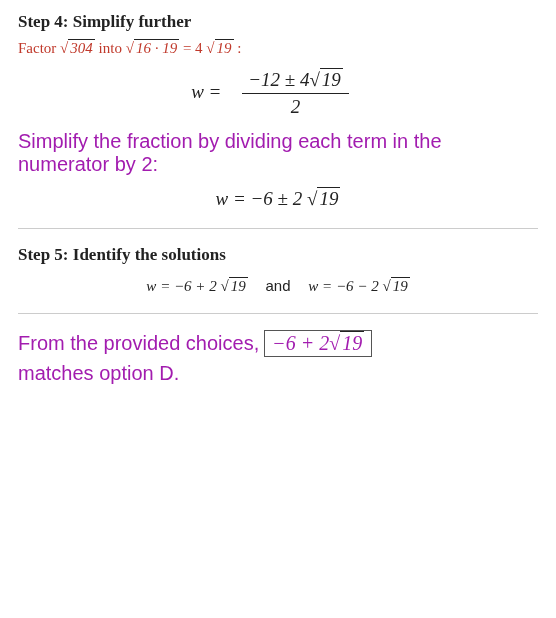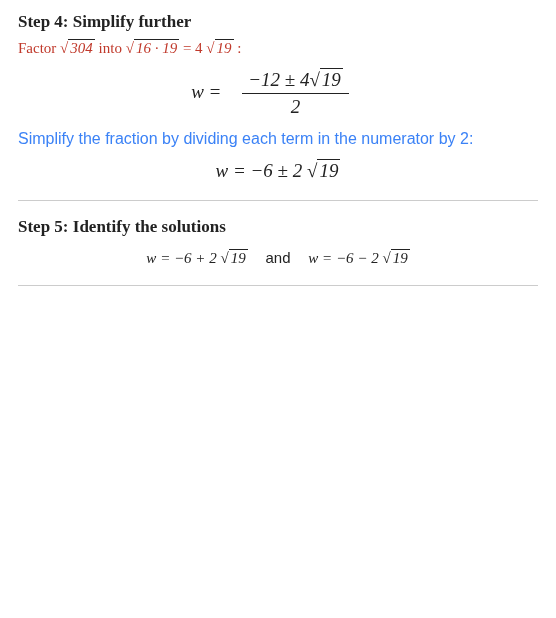--- a/index.html
+++ b/index.html
@@ -17,22 +17,22 @@
       font-weight: bold;
       margin-bottom: 8px;
     }
     .step-desc {
       font-size: 15px;
       color: #c0392b;
       margin-bottom: 10px;
       font-family: Liberation Serif, serif;
     }
     .step-desc-black {
-      font-size: 16px;
-      color: #3b82f6;
+      font-size: 20px;
+      color: #a21caf;
       margin-bottom: 10px;
       font-family: Arial, sans-serif;
     }
     .math-block {
       text-align: center;
       font-size: 19px;
       margin: 12px 0;
       font-family: Georgia, 'Times New Roman', serif;
       font-style: italic;
     }
@@ -134,13 +134,20 @@
     <span>√<span class="sqrt-content">19</span></span>
     <span style="font-style:normal; font-family: Arial, sans-serif; margin: 0 14px;">and</span>
     <span class="math-inline"><i>w</i> = −6 − 2</span>
     <span>√<span class="sqrt-content">19</span></span>
   </div>
 </div>
 
 <hr class="divider">
 
 <div class="section step-section">
+  <div class="step-desc-black" style="display:flex; align-items:center; flex-wrap:wrap; gap:5px;">
+    <span>From the provided choices,</span>
+    <span class="highlight-box math-inline">
+      −6 + 2<span>√<span class="sqrt-content">19</span></span>
+    </span>
+    <span>matches option D.</span>
+  </div>
 </div>
 
 </body></html>

